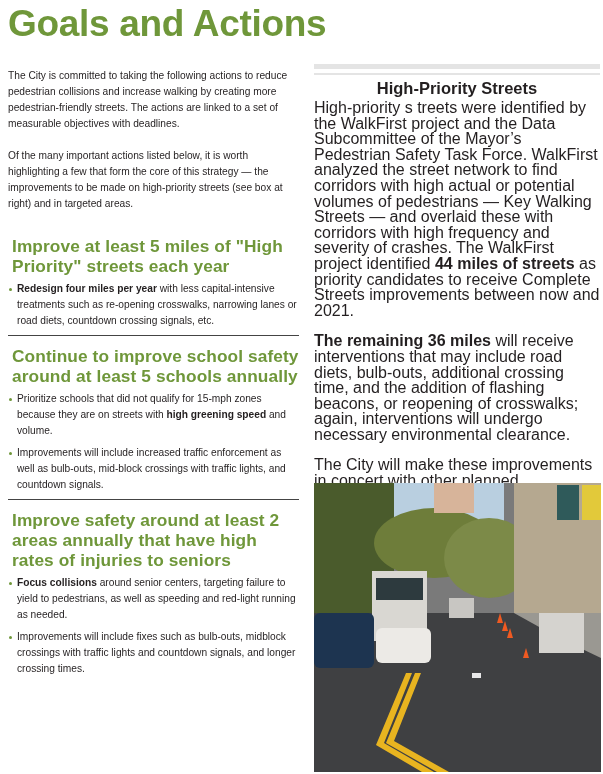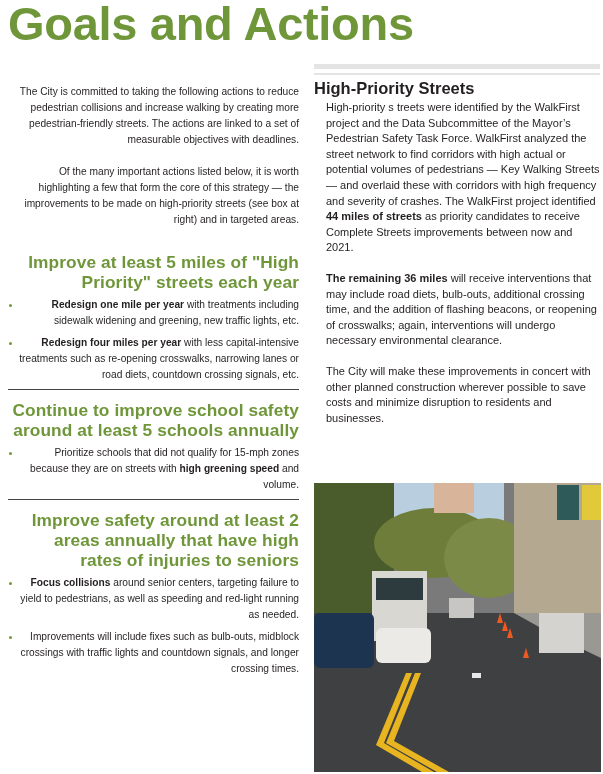--- a/index.html
+++ b/index.html
@@ -1,57 +1,57 @@
 <!DOCTYPE html>
 <html><head>
 <meta charset="utf-8">
 <style>
   html, body { margin: 0; padding: 0; background: #ffffff; }
   body { width: 603px; height: 774px; position: relative; overflow: hidden;
          font-family: "Liberation Sans", sans-serif; color: #231f20; }
   .title { position: absolute; left: 8px; top: 2px; margin: 0;
-           font-size: 47px; font-weight: bold; color: #6f973a; letter-spacing: -0.3px; line-height: 44px; }
-  .left { position: absolute; left: 8px; top: 84px; width: 291px; text-align: right; }
+           font-size: 37px; font-weight: bold; color: #6f973a; letter-spacing: -0.3px; line-height: 44px; }
+  .left { position: absolute; left: 8px; top: 68px; width: 291px; }
   .p { font-size: 10.2px; line-height: 16px; margin: 0 0 16px 0; }
   .h2 { color: #6f973a; font-weight: bold; font-size: 17.3px; line-height: 20px; margin: 0 0 5px 4px; letter-spacing: 0.1px; }
   .bullets { list-style: none; margin: 0; padding: 0; }
   .bullets li { position: relative; padding-left: 9px; font-size: 10.2px; line-height: 16px; margin-bottom: 6px; }
   .bullets li .dot { position: absolute; left: 1px; top: 7px; width: 3px; height: 3px; background: #6f973a; border-radius: 50%; }
   b { font-weight: bold; }
   .rule { height: 0; border-top: 1.5px solid #444; margin: 6px 0 10px 0; }
   .right { position: absolute; left: 314px; top: 64px; width: 286px; }
   .box-rule1 { height: 5px; background: #e4e4e4; margin-bottom: 4px; }
   .box-rule2 { height: 2px; background: #e4e4e4; margin-bottom: 4px; }
-  .h3 { font-size: 16.5px; font-weight: bold; margin: 0 0 2px 0; color: #231f20; }
-  .rp { font-size: 11px; line-height: 15.6px; margin: 0 0 15px 12px; }
+  .h3 { font-size: 16.5px; font-weight: bold; margin: 0 0 2px 0; color: #231f20; text-align: center; }
+  .rp { font-size: 16px; line-height: 15.6px; margin: 0 0 15px 0; }
   .photo { position: absolute; left: 314px; top: 483px; width: 287px; height: 289px; overflow: hidden; }
   .photo svg { display: block; }
 </style>
 </head>
 <body>
 
 <h1 class="title">Goals and Actions</h1>
 
 <div class="left">
   <p class="p">The City is committed to taking the following actions to reduce pedestrian collisions and increase walking by creating more pedestrian-friendly streets. The actions are linked to a set of measurable objectives with deadlines.</p>
   <p class="p" style="margin-bottom:24px">Of the many important actions listed below, it is worth highlighting a few that form the core of this strategy — the improvements to be made on high-priority streets (see box at right) and in targeted areas.</p>
 
   <section>
     <h2 class="h2">Improve at least 5 miles of "High Priority" streets each year</h2>
     <ul class="bullets">
-      <li><span class="dot"></span><b>Redesign one mile per year</b><span> with treatments including sidewalk widening and greening, new traffic lights, etc.</span></li>
       <li><span class="dot"></span><b>Redesign four miles per year</b><span> with less capital-intensive treatments such as re-opening crosswalks, narrowing lanes or road diets, countdown crossing signals, etc.</span></li>
     </ul>
   </section>
   <div class="rule"></div>
 
   <section>
     <h2 class="h2">Continue to improve school safety around at least 5 schools annually</h2>
     <ul class="bullets">
       <li><span class="dot"></span><span>Prioritize schools that did not qualify for 15-mph zones because they are on streets with </span><b>high greening speed</b><span> and volume.</span></li>
+      <li><span class="dot"></span><span>Improvements will include increased traffic enforcement as well as bulb-outs, mid-block crossings with traffic lights, and countdown signals.</span></li>
     </ul>
   </section>
   <div class="rule"></div>
 
   <section>
     <h2 class="h2">Improve safety around at least 2 areas annually that have high rates of injuries to seniors</h2>
     <ul class="bullets">
       <li><span class="dot"></span><b>Focus collisions</b><span> around senior centers, targeting failure to yield to pedestrians, as well as speeding and red-light running as needed.</span></li>
       <li><span class="dot"></span><span>Improvements will include fixes such as bulb-outs, midblock crossings with traffic lights and countdown signals, and longer crossing times.</span></li>
     </ul>

